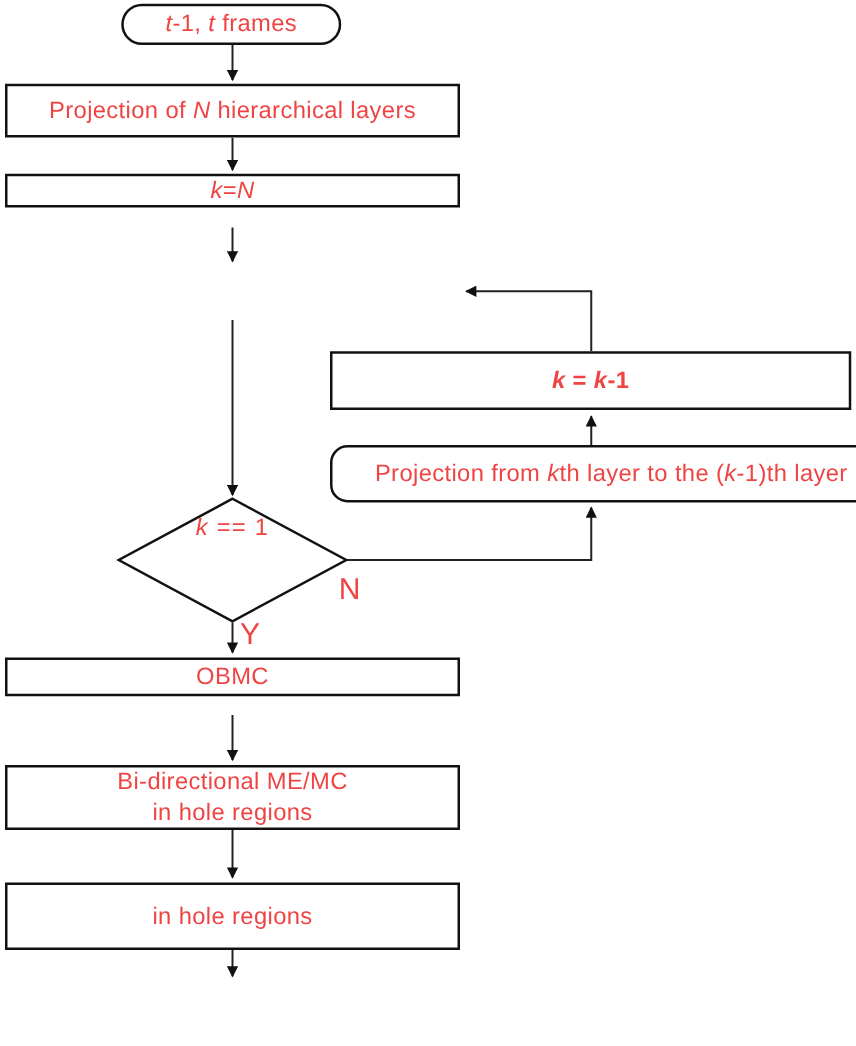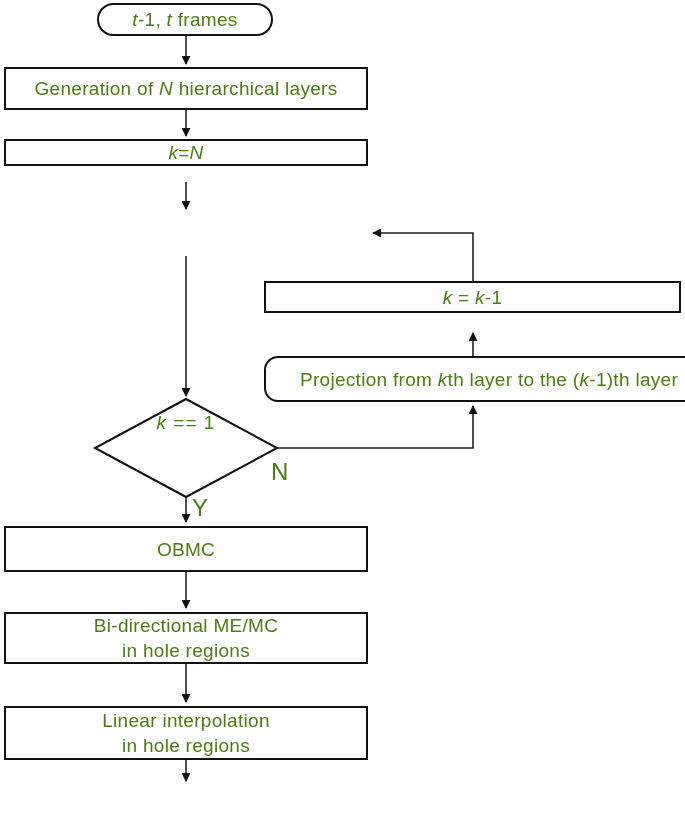--- a/index.html
+++ b/index.html
@@ -2,21 +2,21 @@
 <html><head>
 <meta charset="utf-8">
 <style>
   html, body { margin: 0; padding: 0; background: #ffffff; }
   .canvas {
     position: relative;
     width: 685px;
     height: 837px;
     background: #ffffff;
     font-family: "Liberation Sans", "DejaVu Sans", sans-serif;
-    color: #4d7c0f;
+    color: #ef4444;
     overflow: hidden;
   }
   .connectors {
     position: absolute;
     left: 0; top: 0;
     width: 685px; height: 837px;
   }
   .node {
     position: absolute;
     display: flex;
@@ -70,56 +70,55 @@
       <polyline points="473,281 473,233 373,233" marker-end="url(#ah)"></polyline>
     </g>
     <polygon points="186,399 277,448 186,497 95,448" fill="#ffffff" stroke="#111111" stroke-width="2"></polygon>
   </svg>
 
   <div class="node oval" style="left:97px; top:3px; width:176px; height:33px; border-radius:18px;">
     <span><span class="it">t</span><span>-1, </span><span class="it">t</span><span> frames</span></span>
   </div>
 
   <div class="node box" style="left:4px; top:67px; width:364px; height:43px;">
-    <span><span>Generation of </span><span class="it">N</span><span> hierarchical layers</span></span>
+    <span><span>Projection of </span><span class="it">N</span><span> hierarchical layers</span></span>
   </div>
 
   <div class="node box" style="left:4px; top:139px; width:364px; height:27px;">
     <span><span class="it">k</span><span>=</span><span class="it">N</span></span>
   </div>
 
 
-  <div class="node box" style="left:264px; top:281px; width:417px; height:32px;">
+  <div class="node box" style="left:264px; top:281px; width:417px; height:47px;font-weight:bold;">
     <span><span class="it">k</span><span> = </span><span class="it">k</span><span>-1</span></span>
   </div>
 
   <div class="node box" style="left:264px; top:356px; width:450px; height:46px;border-radius:14px;">
     <span><span>Projection from </span><span class="it">k</span><span>th layer to the (</span><span class="it">k</span><span>-1)th layer</span></span>
   </div>
 
   <div class="diamond-label" style="left:96px; top:412px; width:180px;">
     <span><span class="it">k</span><span> == 1</span></span>
   </div>
 
   <div class="branch-label" style="left:271px; top:458px;">N</div>
 
   <div class="branch-label" style="left:192px; top:494px;">Y</div>
 
-  <div class="node box" style="left:4px; top:526px; width:364px; height:46px;">
+  <div class="node box" style="left:4px; top:526px; width:364px; height:31px;">
     <span><span>OBMC</span></span>
   </div>
 
   <div class="node box" style="left:4px; top:612px; width:364px; height:52px;">
     <span>
       <span style="display:block;">Bi-directional ME/MC</span>
       <span style="display:block;">in hole regions</span>
     </span>
   </div>
 
   <div class="node box" style="left:4px; top:706px; width:364px; height:54px;">
     <span>
-      <span style="display:block;">Linear interpolation</span>
       <span style="display:block;">in hole regions</span>
     </span>
   </div>
 
 
 </div>
 
 </body></html>

